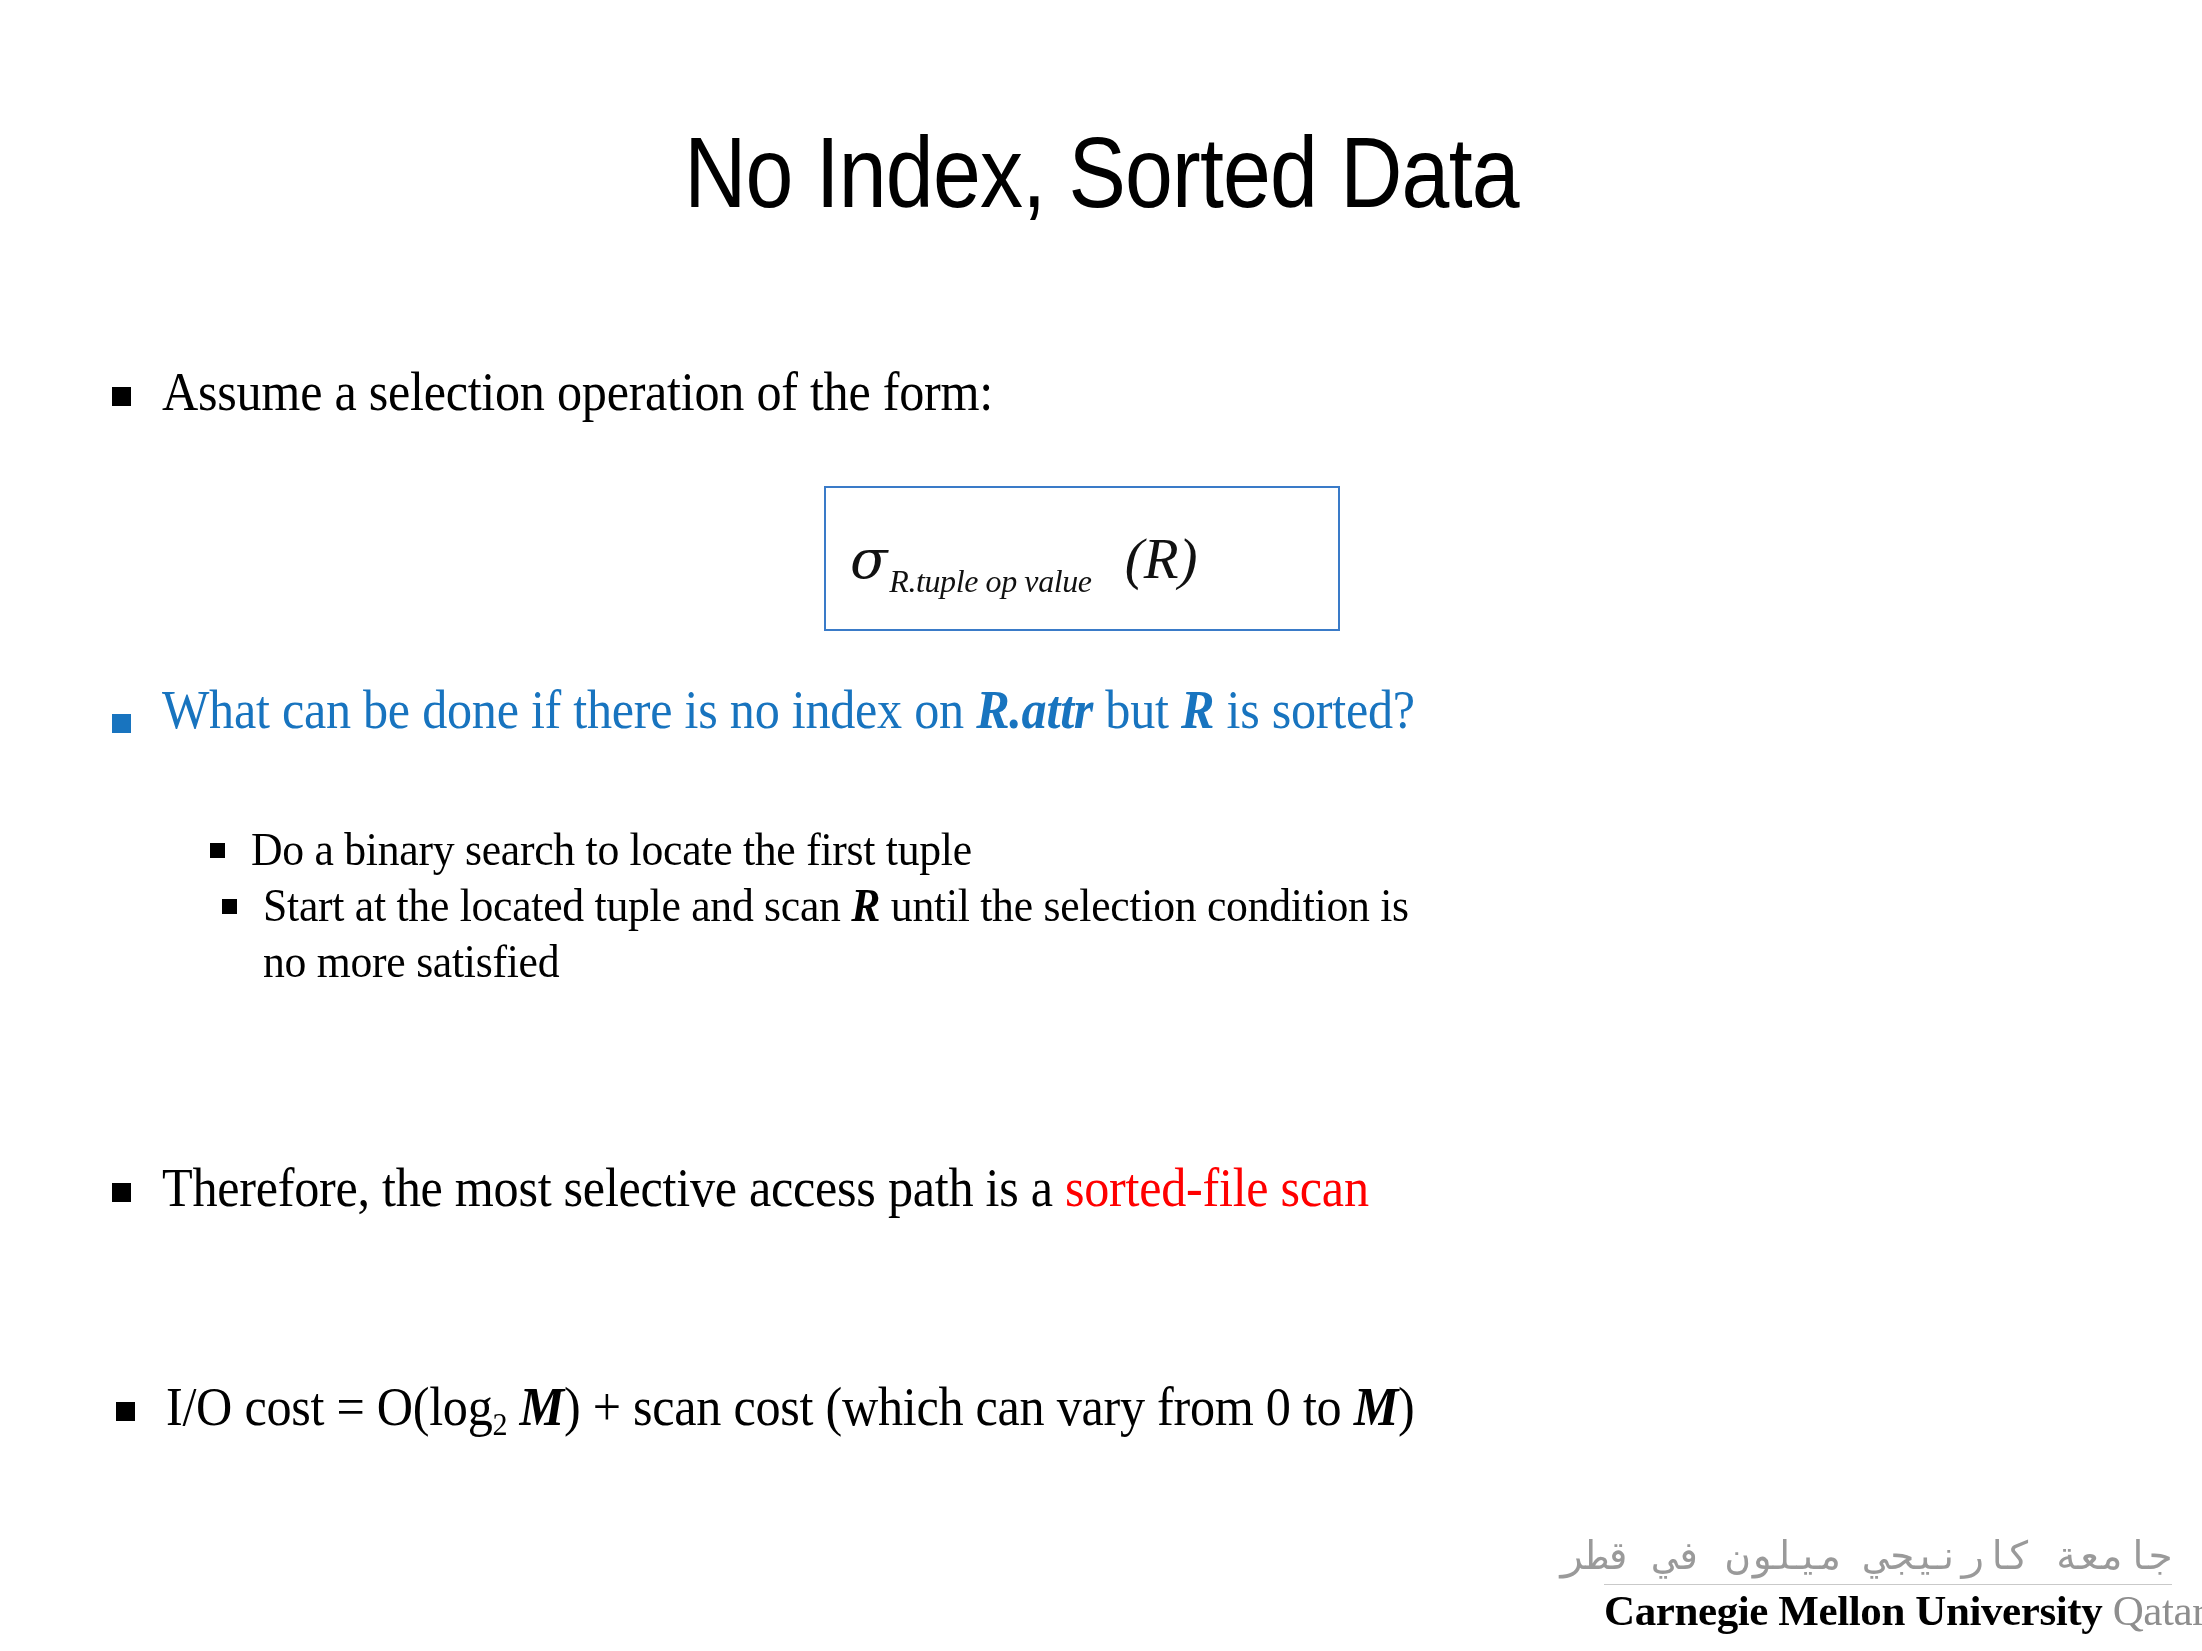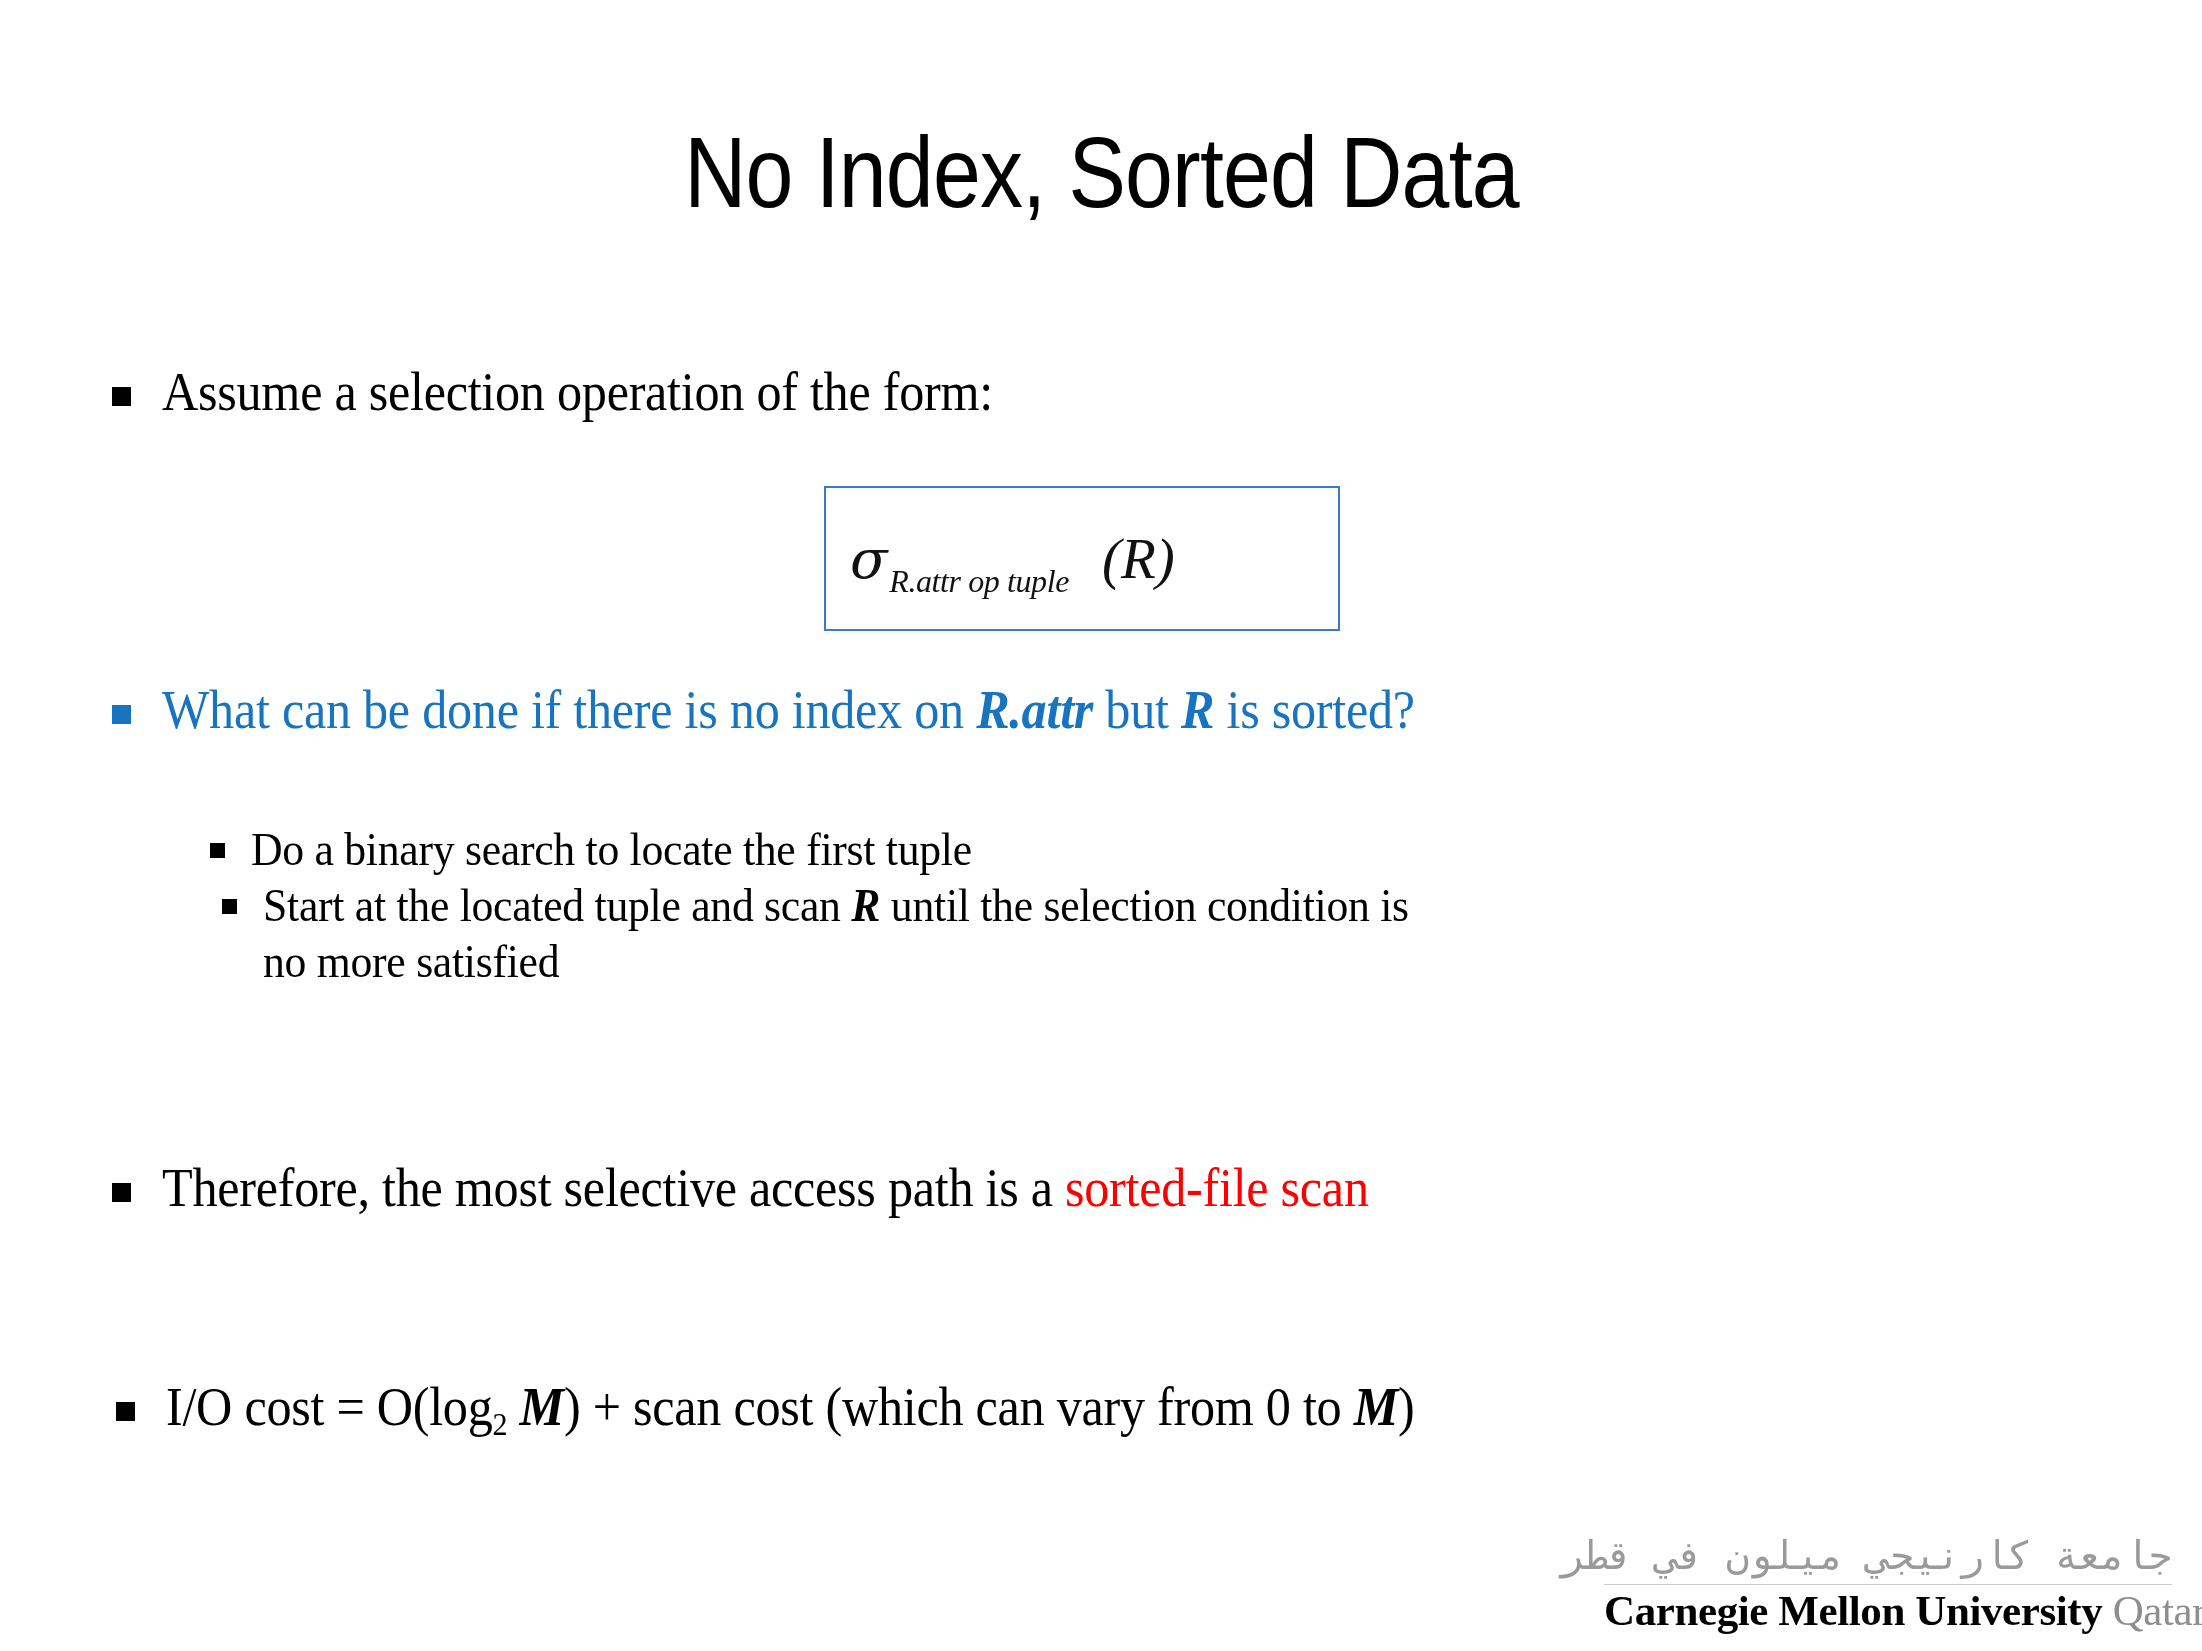--- a/index.html
+++ b/index.html
@@ -97,21 +97,21 @@
   }
   .blue-text { color: #1874BF; }
   .red-text  { color: #FF0000; }
 
   .bi { font-weight: 700; font-style: italic; }
   sub { font-size: 0.6em; vertical-align: -0.30em; }
 
   
   .row-assume   { position:absolute; left:0;   top:0;    }
   .row-formula  { position:absolute; left:712px; top:125px; }
-  .row-what     { position:absolute; left:0;   top:318px; }
+  .row-what     { position:absolute; left:0;   top:318px;align-items:center; }
   .row-binary   { position:absolute; left:98px; top:422px;margin-top:38px; }
   .row-start    { position:absolute; left:110px; top:516px; }
   .row-there    { position:absolute; left:0;   top:796px; }
   .row-iocost   { position:absolute; left:4px;   top:1015px;}
 
   
   .formula-box {
     box-sizing: border-box;
     width: 516px;
     height: 145px;
@@ -193,21 +193,21 @@
 
     <div class="bullet-row row-assume">
       <span class="bullet-mark lvl1"></span>
       <span class="bullet-text">Assume a selection operation of the form:</span>
     </div>
 
     <div class="row-formula">
       <div class="formula-box">
         <span class="formula">
           <span class="f-sigma">σ</span>
-            <span class="f-sub">R.attr op tuple</span>
+            <span class="f-sub">R.tuple op value</span>
             <span class="f-arg">(R)</span>
         </span>
       </div>
     </div>
 
     <div class="bullet-row row-what">
       <span class="bullet-mark lvl1 blue"></span>
       <span class="bullet-text blue-text"><span>What can be done if there is no index on </span><span class="bi">R.attr</span><span> but </span><span class="bi">R</span><span> is sorted?</span></span>
     </div>
 

